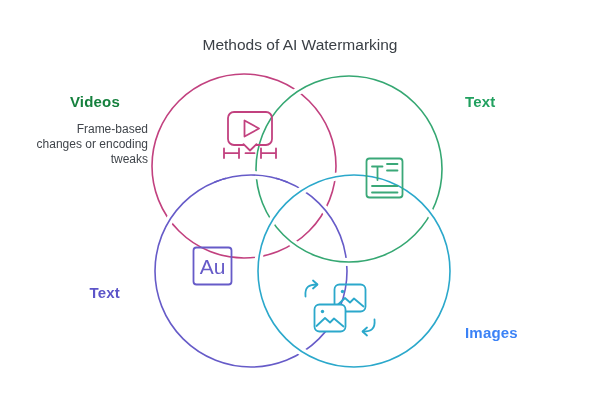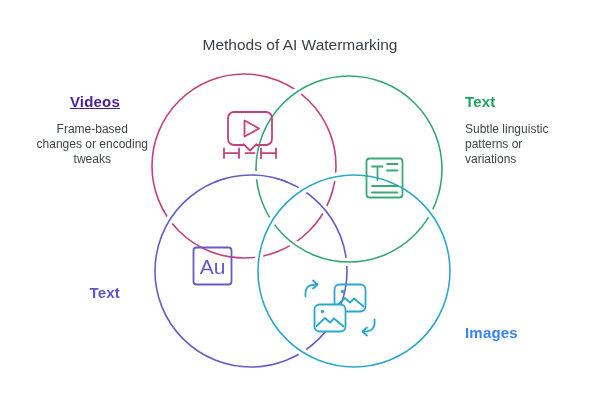--- a/index.html
+++ b/index.html
@@ -28,22 +28,22 @@
     text-align: center;
   }
   .desc {
     position: absolute;
     font-size: 12px;
     line-height: 15px;
     color: #40454b;
     white-space: pre-line;
   }
   .ra { text-align: right; }
-  .videos-heading  { right: 480px; top: 93px;  color: #4c1d95; text-decoration: underline; }
-  .videos-desc     { right: 452px; top: 122px; text-align: center; }
+  .videos-heading  { right: 480px; top: 93px;  color: #15803d; }
+  .videos-desc     { right: 452px; top: 122px; }
   .text-heading    { left: 465px;  top: 93px;  color: #21a05f; }
   .text-desc       { left: 465px;  top: 122px; }
   .audio-heading   { right: 480px; top: 284px; color: #5d55c9; }
   .audio-desc      { right: 480px; top: 311px; }
   .images-heading  { left: 465px;  top: 281px; color: #3b82f6; margin-top: 43px; }
   .images-desc     { left: 465px;  top: 307px; }
 </style>
 </head>
 <body>
 
@@ -106,21 +106,18 @@
       <path d="M 367 327.5 L 362.5 331.5 L 367 335.5"></path>
     </g>
   </svg>
 
   <div class="heading videos-heading ra">Videos</div>
   <div class="desc videos-desc ra">Frame-based
 changes or encoding
 tweaks</div>
 
   <div class="heading text-heading">Text</div>
-  <div class="desc text-desc">Subtle linguistic
-patterns or
-variations</div>
 
   <div class="heading audio-heading ra">Text</div>
 
   <div class="heading images-heading">Images</div>
 
 </div>
 
 </body></html>

